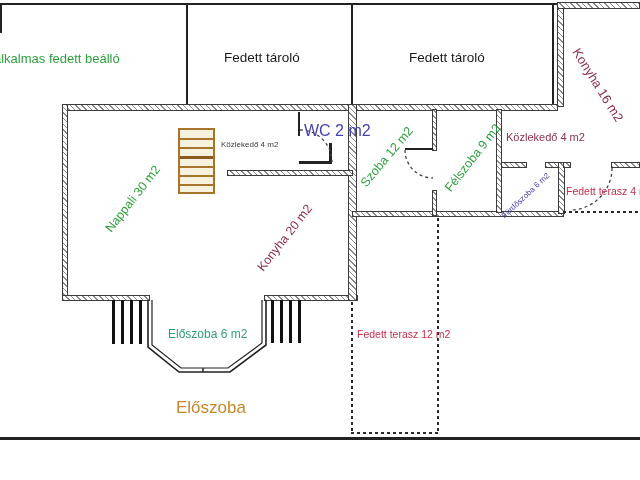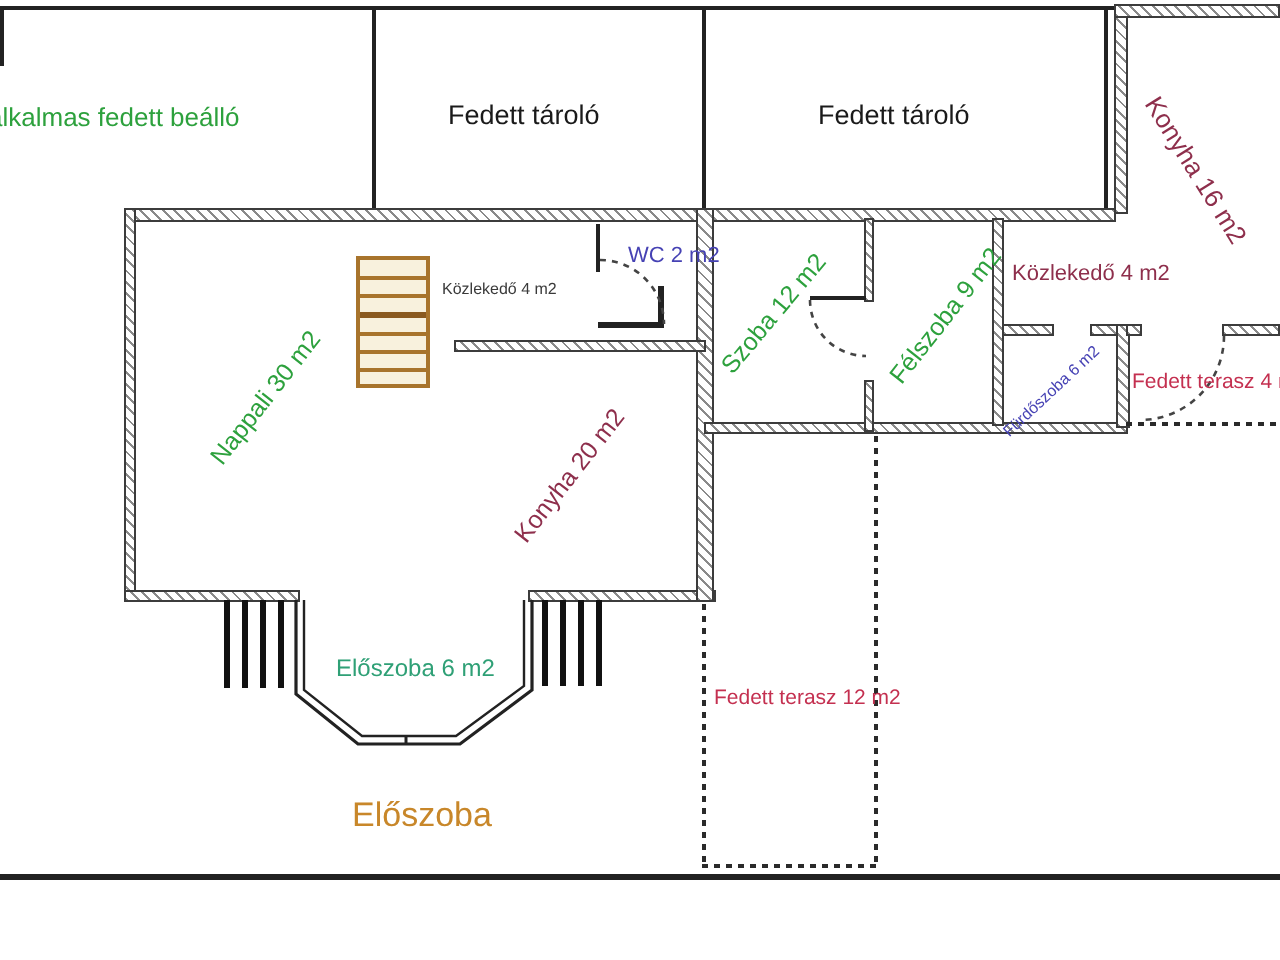--- a/index.html
+++ b/index.html
@@ -89,24 +89,24 @@
     <path d="M 405 150 A 28 28 0 0 0 433 178" fill="none" stroke="#444" stroke-width="1.3" stroke-dasharray="3 3"></path>
     <path d="M 612 168 A 42 42 0 0 1 570 210" fill="none" stroke="#444" stroke-width="1.3" stroke-dasharray="3 3"></path>
   </svg>
 
   <div class="label" style="left: -6px; top: 52px; font-size: 13px; color: rgb(45, 161, 61);">alkalmas fedett beálló</div>
   <div class="label" style="left: 224px; top: 51px; font-size: 13.5px; color: rgb(26, 26, 26);">Fedett tároló</div>
   <div class="label" style="left: 409px; top: 51px; font-size: 13.5px; color: rgb(26, 26, 26);">Fedett tároló</div>
   <div class="label rot" style="left: 598px; top: 85px; font-size: 13px; transform: translate(-50%, -50%) rotate(58deg); color: rgb(142, 47, 76);">Konyha 16 m2</div>
   <div class="label rot" style="left: 133px; top: 199px; font-size: 12.5px; transform: translate(-50%, -50%) rotate(-52deg); color: rgb(45, 161, 61);">Nappali 30 m2</div>
   <div class="label" style="left: 221px; top: 141px; font-size: 8px; color: rgb(58, 58, 58);">Közlekedő 4 m2</div>
-  <div class="label" style="left: 314px; top: 123px; font-size: 11px; color: rgb(70, 66, 180);">WC 2 m2</div>
+  <div class="label" style="left: 304px; top: 123px; font-size: 16px; color: rgb(70, 66, 180);">WC 2 m2</div>
   <div class="label rot" style="left: 285px; top: 238px; font-size: 12.5px; transform: translate(-50%, -50%) rotate(-52deg); color: rgb(142, 47, 76);">Konyha 20 m2</div>
   <div class="label rot" style="left: 387px; top: 157px; font-size: 12.5px; transform: translate(-50%, -50%) rotate(-50deg); color: rgb(45, 161, 61);">Szoba 12 m2</div>
   <div class="label rot" style="left: 473px; top: 158px; font-size: 12.5px; transform: translate(-50%, -50%) rotate(-52deg); color: rgb(45, 161, 61);">Félszoba 9 m2</div>
   <div class="label" style="left: 506px; top: 132px; font-size: 11px; color: rgb(142, 47, 76);">Közlekedő 4 m2</div>
   <div class="label rot" style="left: 526px; top: 196px; font-size: 8px; transform: translate(-50%, -50%) rotate(-43deg); color: rgb(70, 66, 180);">Fürdőszoba 6 m2</div>
   <div class="label" style="left: 566px; top: 186px; font-size: 10.5px; color: rgb(196, 48, 80);">Fedett terasz 4 m2</div>
   <div class="label" style="left: 168px; top: 328px; font-size: 12px; color: rgb(47, 160, 118);">Előszoba 6 m2</div>
-  <div class="label" style="left: 357px; top: 344px; font-size: 10.5px; color: rgb(196, 48, 80);">Fedett terasz 12 m2</div>
+  <div class="label" style="left: 357px; top: 329px; font-size: 10.5px; color: rgb(196, 48, 80);">Fedett terasz 12 m2</div>
   <div class="label" style="left: 176px; top: 399px; font-size: 17px; color: rgb(200, 135, 42);">Előszoba</div>
 
 </div>
 
 </body></html>

